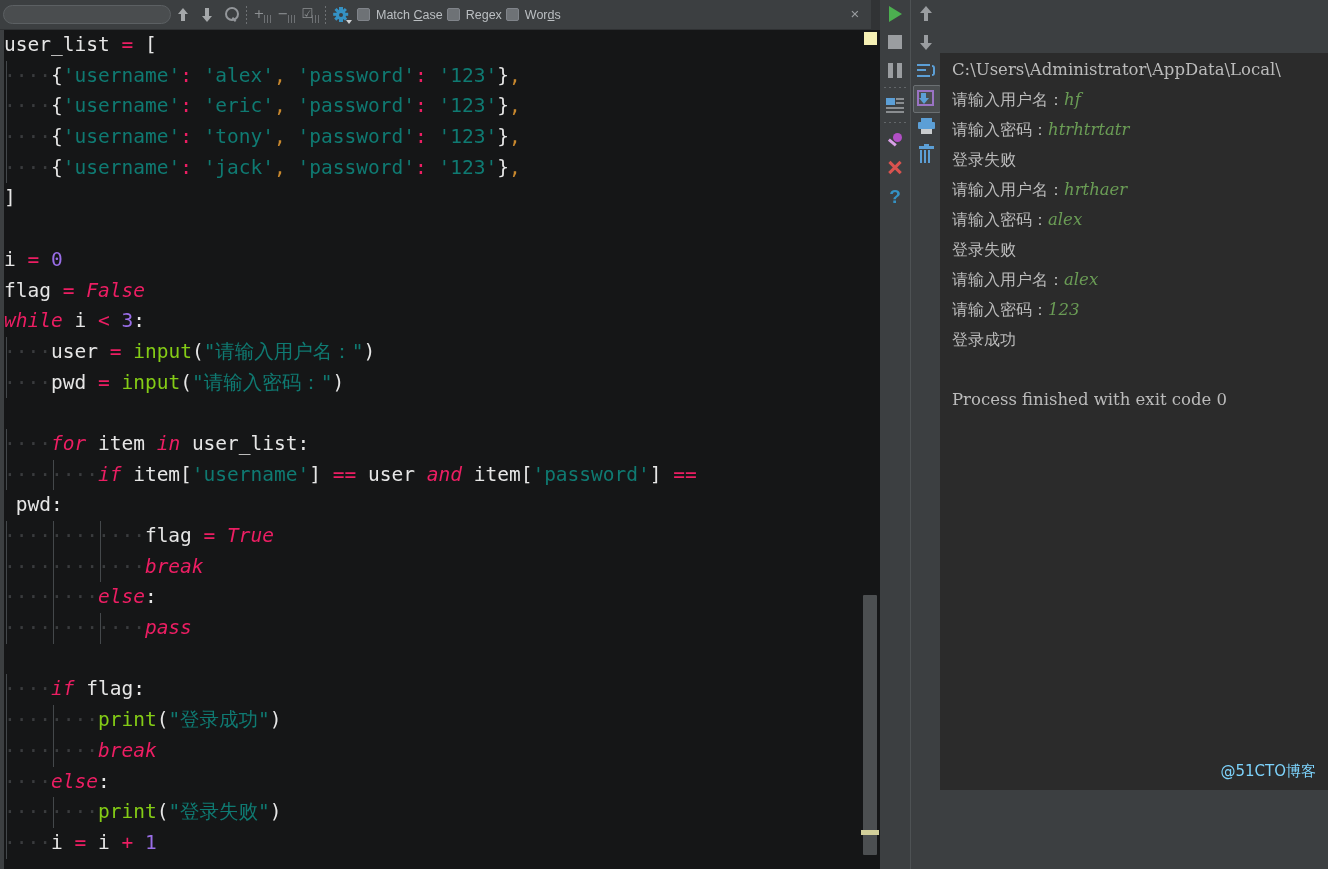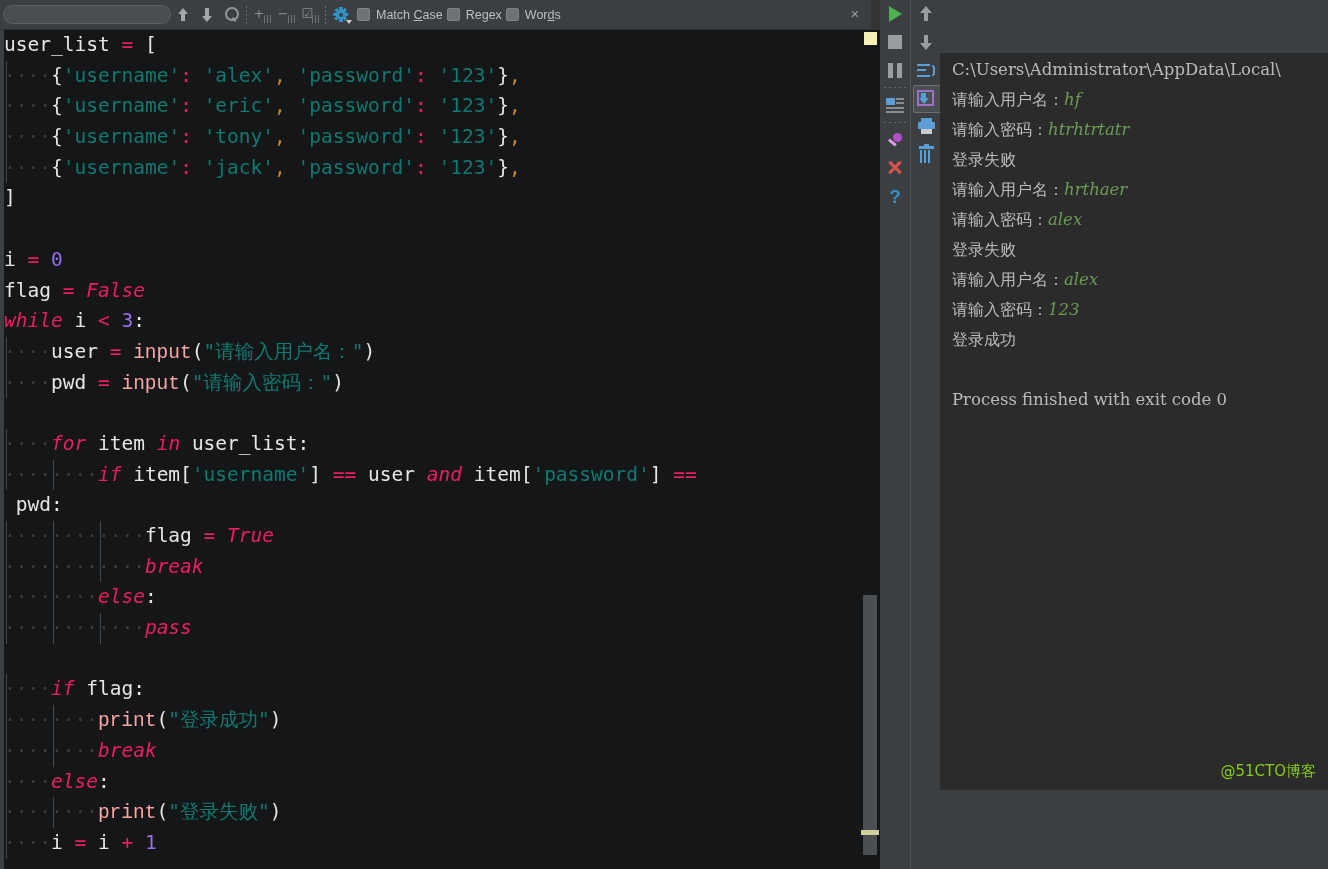--- a/index.html
+++ b/index.html
@@ -93,21 +93,21 @@
     font-size:19.5px; line-height:30.7px; white-space:pre; color:#d4d4d4;
     letter-spacing:0px;
   }
   .ln { height:30.7px; position:relative; }
   
   .t-def   { color:#e6e6e6; }
   .t-kw    { color:#ec1e63; font-style:italic; }
   .t-op    { color:#ec1e63; }
   .t-str   { color:#0f7a72; }
   .t-num   { color:#9a6ee8; }
-  .t-fn    { color:#fca5a5;font-family:Liberation Mono, monospace; }
+  .t-fn    { color:#84cc16; }
   .t-punct { color:#e6e6e6; }
   .t-comma { color:#c8882e; }
   .t-brace { color:#e6e6e6; }
 
   
   .wsp { color:#3a3c3e; }
   .guide {
     position:absolute; top:0; width:1px; height:30.7px; background:#44484b;
   }
 
@@ -191,21 +191,21 @@
   }
   #console-text {
     position:absolute; left:12px; top:2px; right:0;
     font-family:"DejaVu Serif", serif;
     font-size:16.5px; line-height:30px; white-space:pre; color:#bbbbbb;
   }
   .c-green { color:#6a9c55; font-style:italic; font-family:"DejaVu Serif", serif;text-align:center; }
   .c-cjk { font-family:"DejaVu Sans", sans-serif; font-size:16px; }
   #watermark {
     position:absolute; right:12px; bottom:9px;
-    color:#84cc16; font-size:15px; font-family:"DejaVu Sans", sans-serif;
+    color:#7dd3fc; font-size:15px; font-family:"DejaVu Sans", sans-serif;
   }
 </style>
 </head>
 <body>
 
 <div id="root">
 
   <div id="left-col">
 
     <div id="find-bar">

